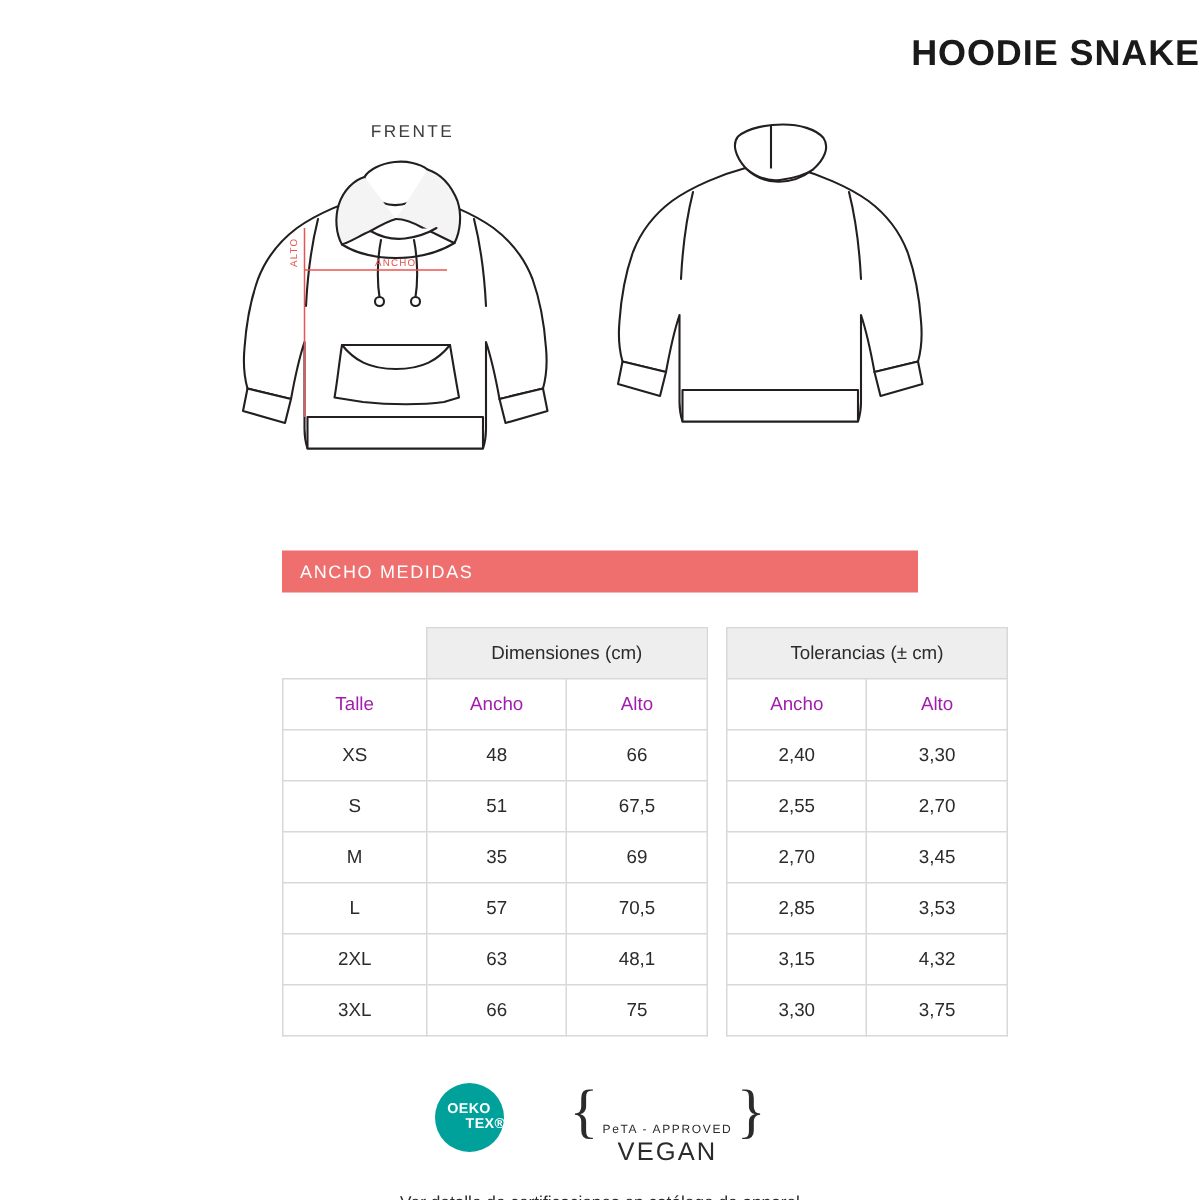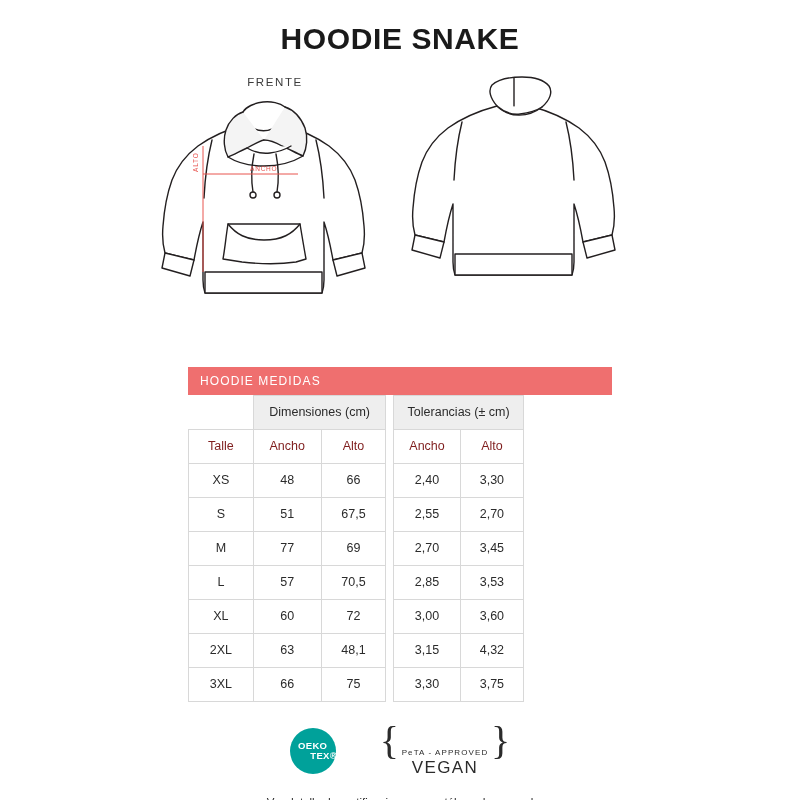--- a/index.html
+++ b/index.html
@@ -16,33 +16,33 @@
   }
   .page {
     position: relative;
     width: 800px;
     height: 800px;
     box-sizing: border-box;
   }
 
   
   .title {
-    text-align: center;
-    font-size: 30px;
+    text-align: right;
+    font-size: 24px;
     font-weight: bold;
     letter-spacing: 0.6px;
     margin-top: 22px;
     color: #1a1a1a;
   }
 
   
   .views {
     display: flex;
     justify-content: center;
-    margin-top: 20px;
+    margin-top: 32px;
   }
   .view-block {
     width: 250px;
     text-align: center;
   }
   .view-label {
     font-size: 11.5px;
     letter-spacing: 1.6px;
     color: #3b3b3b;
     margin-bottom: 6px;
@@ -63,22 +63,22 @@
     background: #ef6f6f;
     color: #ffffff;
     font-size: 12px;
     letter-spacing: 1.1px;
     padding: 7px 10px 7px 12px;
     width: 424px;
     box-sizing: border-box;
   }
   table.sizes {
     border-collapse: collapse;
-    width: 336px;
-    margin-top: 0;
+    width: 484px;
+    margin-top: 23px;
     font-size: 12.5px;
   }
   table.sizes td, table.sizes th {
     border: 1px solid #d8d8d8;
     text-align: center;
     font-weight: normal;
     height: 31px;
     color: #2b2b2b;
   }
   table.sizes th.grouphead {
@@ -92,37 +92,37 @@
     background: #ffffff;
   }
   table.sizes td.gap, table.sizes th.gap {
     border: none;
     background: #ffffff;
     width: 10px;
     padding: 0;
   }
   table.sizes th.colhead {
     font-size: 12.5px;
-    color: #7f1d1d;
+    color: #a21caf;
   }
   .col-talle { width: 78px; }
   .col-num { width: 76px; }
 
   
   .footer {
     position: absolute;
     left: 0;
     right: 0;
     bottom: 14px;
     text-align: center;
   }
   .badges {
     display: flex;
     justify-content: center;
-    align-items: center;
+    align-items: flex-start;
     gap: 44px;
     margin-bottom: 16px;
   }
   .oeko {
     width: 46px;
     height: 46px;
     border-radius: 50%;
     background: #00a19a;
     color: #ffffff;
     display: flex;
@@ -230,21 +230,21 @@
           <path d="M97 30 C104 36 112 39 120 38 C128 37 136 35 142 31"></path>
           <path d="M62 46 C58 62 55 84 54 104" fill="none"></path>
           <path d="M166 46 C170 62 173 84 174 104" fill="none"></path>
         </g>
       </svg>
     </div>
 
   </div>
 
   <div class="table-wrap">
-    <div class="table-banner">HOODIE MEDIDAS</div>
+    <div class="table-banner">ANCHO MEDIDAS</div>
     <table class="sizes">
       <thead>
         <tr>
           <th class="blank col-talle"></th>
           <th class="grouphead" colspan="2">Dimensiones (cm)</th>
           <th class="gap"></th>
           <th class="grouphead" colspan="2">Tolerancias (± cm)</th>
         </tr>
         <tr>
           <th class="colhead col-talle">Talle</th>
@@ -267,41 +267,33 @@
         <tr>
           <td>S</td>
           <td>51</td>
           <td>67,5</td>
           <td class="gap"></td>
           <td>2,55</td>
           <td>2,70</td>
         </tr>
         <tr>
           <td>M</td>
-          <td>77</td>
+          <td>35</td>
           <td>69</td>
           <td class="gap"></td>
           <td>2,70</td>
           <td>3,45</td>
         </tr>
         <tr>
           <td>L</td>
           <td>57</td>
           <td>70,5</td>
           <td class="gap"></td>
           <td>2,85</td>
           <td>3,53</td>
-        </tr>
-        <tr>
-          <td>XL</td>
-          <td>60</td>
-          <td>72</td>
-          <td class="gap"></td>
-          <td>3,00</td>
-          <td>3,60</td>
         </tr>
         <tr>
           <td>2XL</td>
           <td>63</td>
           <td>48,1</td>
           <td class="gap"></td>
           <td>3,15</td>
           <td>4,32</td>
         </tr>
         <tr>

